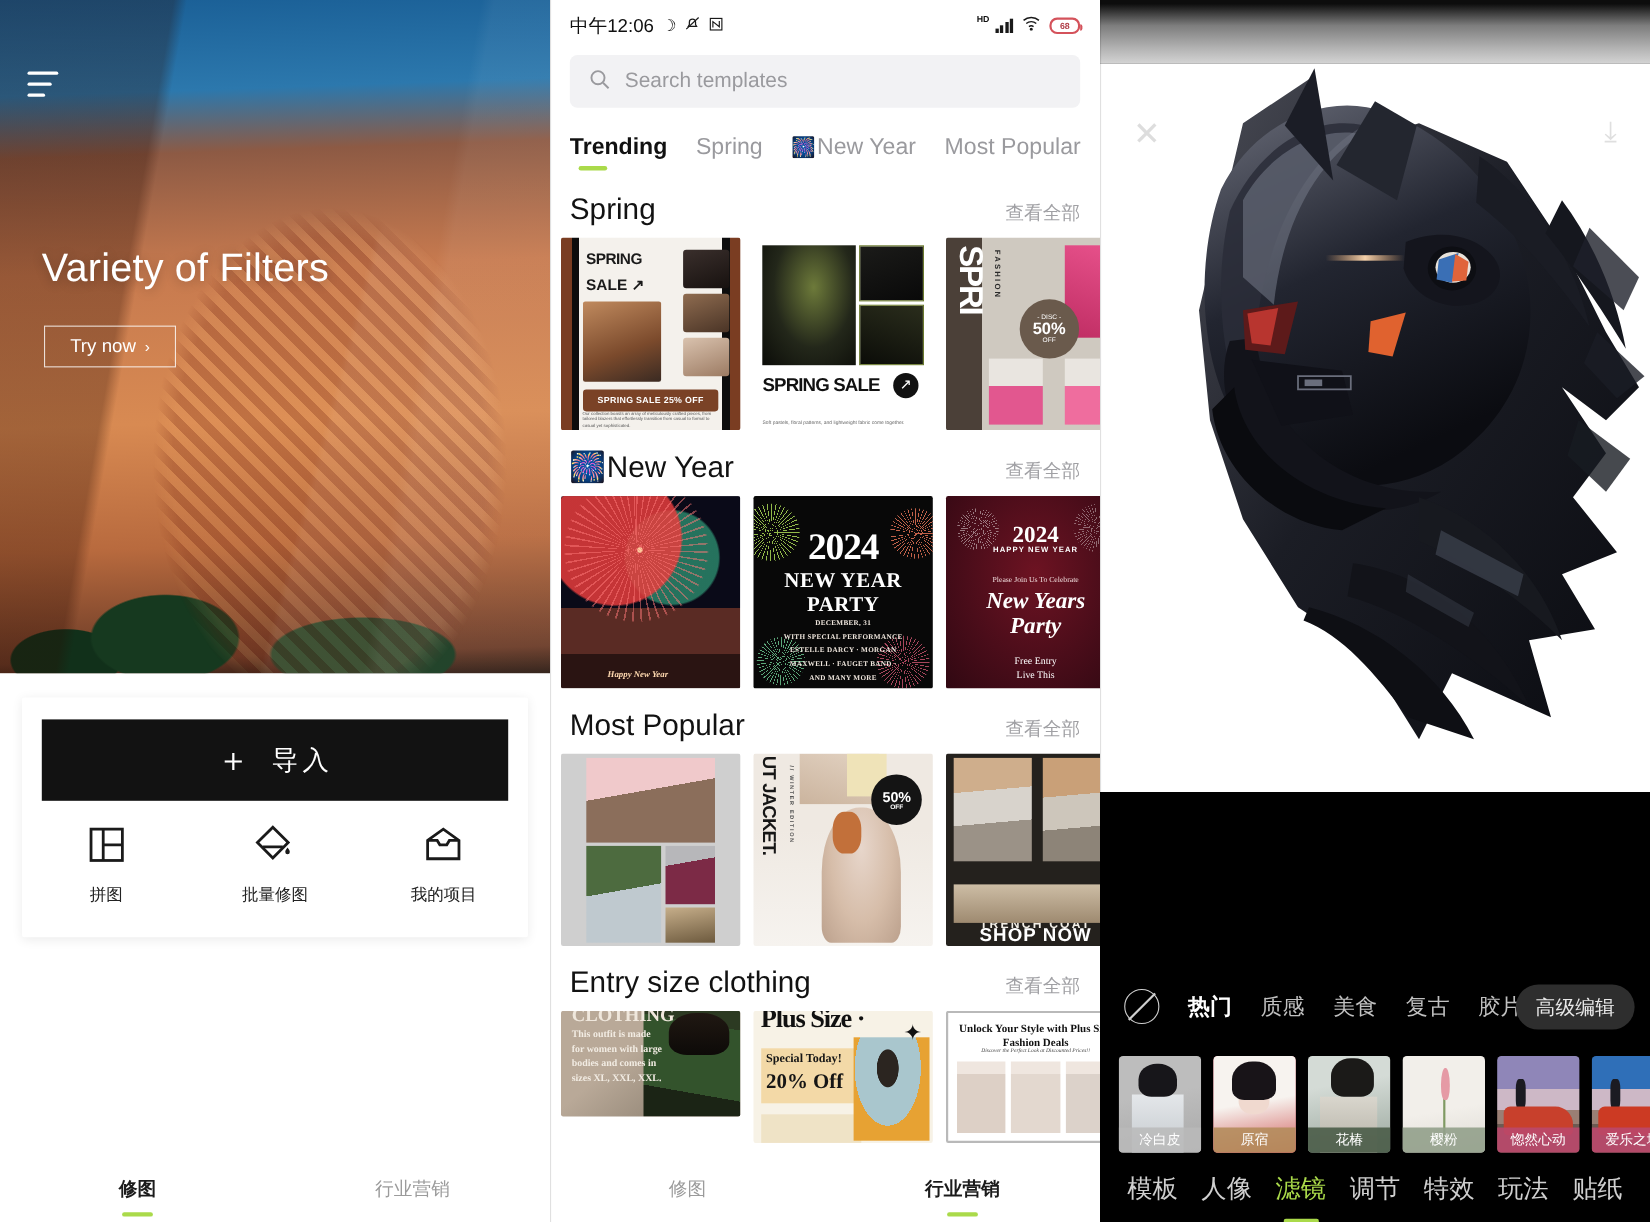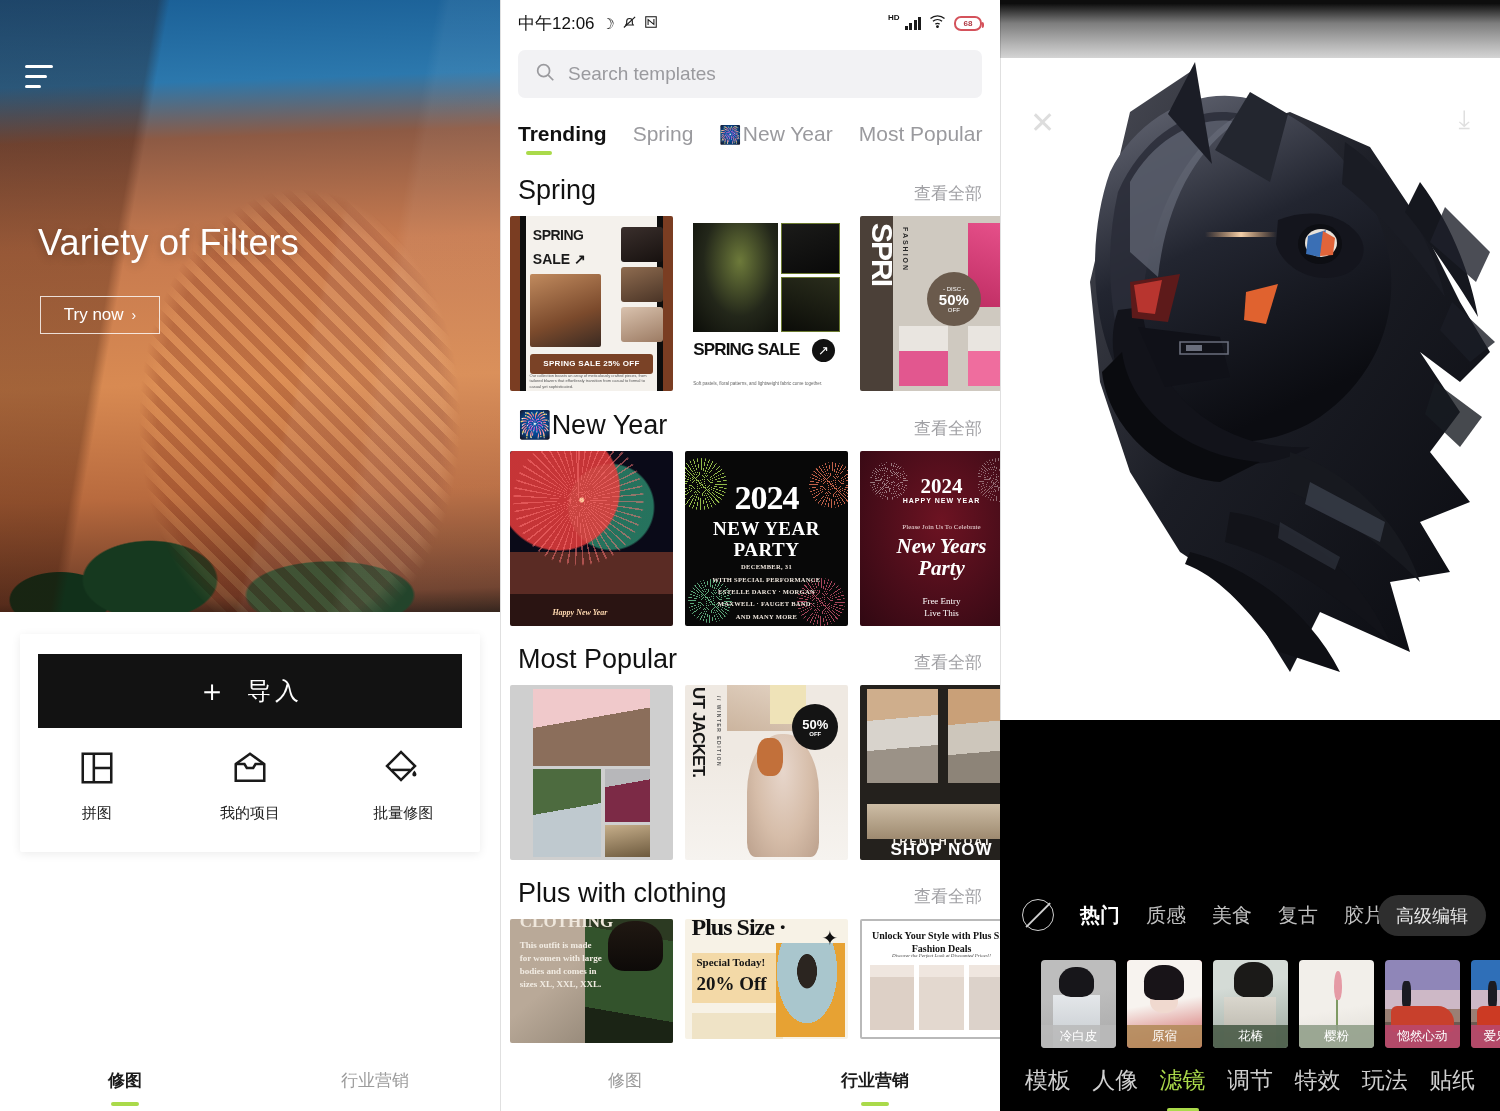--- a/index.html
+++ b/index.html
@@ -292,21 +292,21 @@
       position:relative; flex:0 0 auto; cursor:pointer; }
   .no-fil::after { content:""; position:absolute; left:50%; top:-2px; width:1.6px; height:34px;
       background:#cfcfcf; transform:translateX(-50%) rotate(45deg); transform-origin:center; }
   .fcat { font-size:20px; color:#c0c0c0; white-space:nowrap; cursor:pointer; }
   .fcat.act { color:#fff; font-weight:700; }
   .adv-btn { position:absolute; right:14px; top:175px; height:41px; padding:0 18px;
       background:#2e2e2e; border-radius:21px; color:#e9e9e9; font-size:18px;
       display:flex; align-items:center; cursor:pointer; }
 
   .fil-row { position:absolute; left:0; top:240px; width:452px; display:flex; gap:11px;
-      padding-left:17px;margin-left:24px; }
+      padding-left:17px; }
   .fil { flex:0 0 75px; height:88px; border-radius:4px; overflow:hidden; position:relative; cursor:pointer; }
   .fil.sel { outline:2.5px solid #d16a78; outline-offset:-2.5px; }
   .fil .cap { position:absolute; left:0; right:0; bottom:0; height:23px; display:flex;
       align-items:center; justify-content:center; font-size:12.5px; color:#fff; }
   .fil .art { position:absolute; inset:0; }
 
   .a1 { background:linear-gradient(170deg,#bdbdbd 0 40%, #a9a9a9 100%); }
   .a1::after{content:"";position:absolute;left:24%;top:8%;width:46%;height:34%;
       background:#17161a;border-radius:48% 48% 34% 34%;}
   .a1::before{content:"";position:absolute;left:16%;top:40%;width:62%;height:60%;
@@ -377,35 +377,35 @@
               <rect x="3" y="3" width="18" height="18"></rect>
                 <line x1="10" y1="3" x2="10" y2="21"></line>
                 <line x1="10" y1="12" x2="21" y2="12"></line>
             </svg>
           </span>
           <span class="tool-label">拼图</span>
         </div>
         <div class="tool">
           <span>
             <svg width="38" height="38" viewBox="0 0 24 24" fill="none" stroke="#1a1a1a" stroke-width="1.6">
-              <path d="M3 9.5 L12 3 L21 9.5 V20 H3 Z"></path>
-                <path d="M3 9.5 H8.5 L10 12 H14 L15.5 9.5 H21"></path>
-            </svg>
-          </span>
-          <span class="tool-label">我的项目</span>
-        </div>
-        <div class="tool">
-          <span>
-            <svg width="38" height="38" viewBox="0 0 24 24" fill="none" stroke="#1a1a1a" stroke-width="1.6">
               <rect x="4.5" y="4.5" width="12.5" height="12.5" transform="rotate(45 10.75 10.75)"></rect>
               <path d="M5 13.2 L16.5 13.2"></path>
               <path d="M19.2 13.6c.9 1.2 1.3 1.9 1.3 2.5a1.3 1.3 0 1 1-2.6 0c0-.6.4-1.3 1.3-2.5z" fill="#1a1a1a" stroke="none"></path>
             </svg>
           </span>
           <span class="tool-label">批量修图</span>
+        </div>
+        <div class="tool">
+          <span>
+            <svg width="38" height="38" viewBox="0 0 24 24" fill="none" stroke="#1a1a1a" stroke-width="1.6">
+              <path d="M3 9.5 L12 3 L21 9.5 V20 H3 Z"></path>
+                <path d="M3 9.5 H8.5 L10 12 H14 L15.5 9.5 H21"></path>
+            </svg>
+          </span>
+          <span class="tool-label">我的项目</span>
         </div>
       </div>
     </div>
 
     <div class="bottom-nav">
       <div class="bn-item act">
         <span>修图</span>
         <span class="bn-underline"></span>
       </div>
       <div class="bn-item idle">
@@ -578,25 +578,25 @@
       <div class="thumb t-mp3">
         <div class="m1"></div>
         <div class="m2"></div>
         <div class="tc">TRENCH COAT</div>
         <div class="base"></div>
         <div class="sn">SHOP NOW</div>
       </div>
     </div>
 
     <div class="sec-head">
-      <span class="sec-title">Plus with clothing</span>
+      <span class="sec-title">Entry size clothing</span>
       <span class="sec-more">查看全部</span>
     </div>
     <div class="row">
-      <div class="thumb t-ps1" style="height:124px">
+      <div class="thumb t-ps1" style="height:96px">
         <div class="gr"></div>
         <div class="hair"></div>
         <div class="hd2">CLOTHING</div>
         <div class="tx">This outfit is made for women with large bodies and comes in sizes XL, XXL, XXL.</div>
       </div>
       <div class="thumb t-ps2" style="height:120px">
         <div class="panel"></div>
         <div class="bot"></div>
         <div class="mo"></div>
         <div class="big">Plus Size ·</div>

